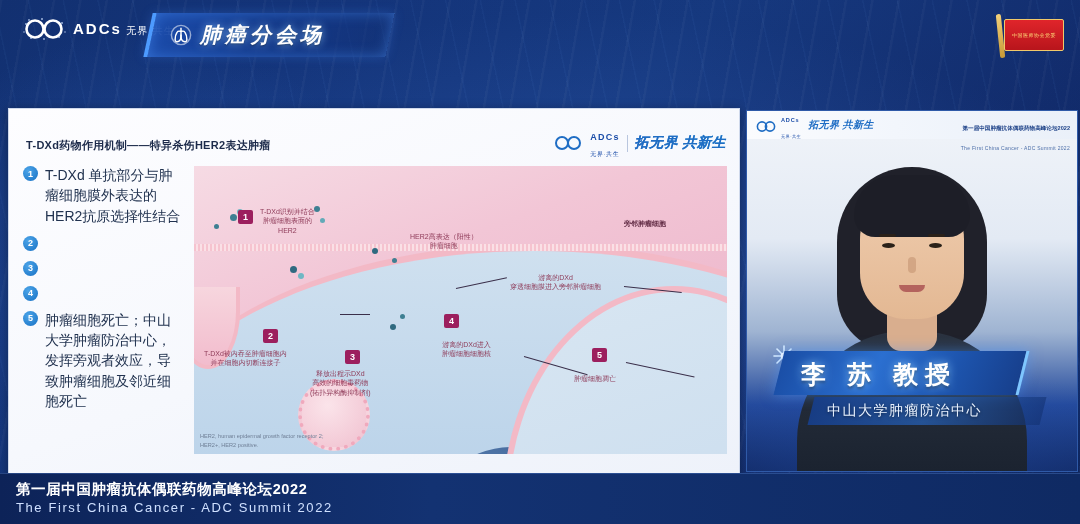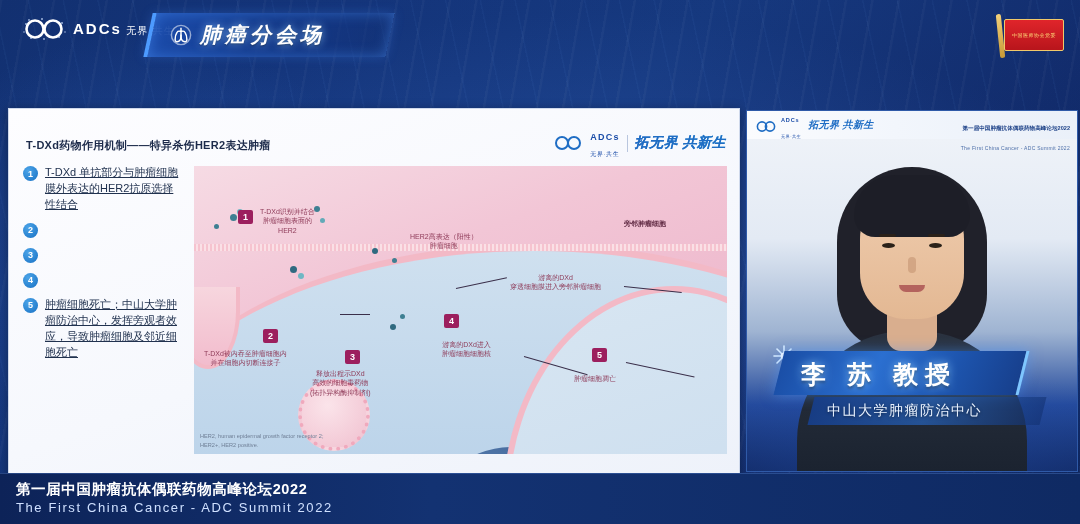--- a/index.html
+++ b/index.html
@@ -96,21 +96,21 @@
 
   
   .steps{position:absolute;left:14px;top:56px;width:160px;}
   .step{display:flex;gap:7px;margin-bottom:9px;}
   .step .num{
     flex:0 0 auto;width:15px;height:15px;border-radius:50%;
     background:radial-gradient(circle at 35% 30%,#4ba4e8,#1871c4);
     color:#fff;font-size:9px;font-weight:bold;
     display:flex;align-items:center;justify-content:center;margin-top:1px;
   }
-  .step .txt{font-size:11px;line-height:1.45;color:#21324f;text-decoration:underline;}
+  .step .txt{font-size:14px;line-height:1.45;color:#21324f;}
 
   
   .diagram{
     position:absolute;left:185px;top:57px;width:533px;height:288px;
     overflow:hidden;
     background:linear-gradient(160deg,#f6dbe4 0%,#f2c6d6 35%,#eeb9cd 70%,#e9aec5 100%);
   }
   .d-cellA{
     position:absolute;left:-60px;top:78px;width:800px;height:520px;
     border-radius:50% 50% 0 0 / 42% 42% 0 0;

